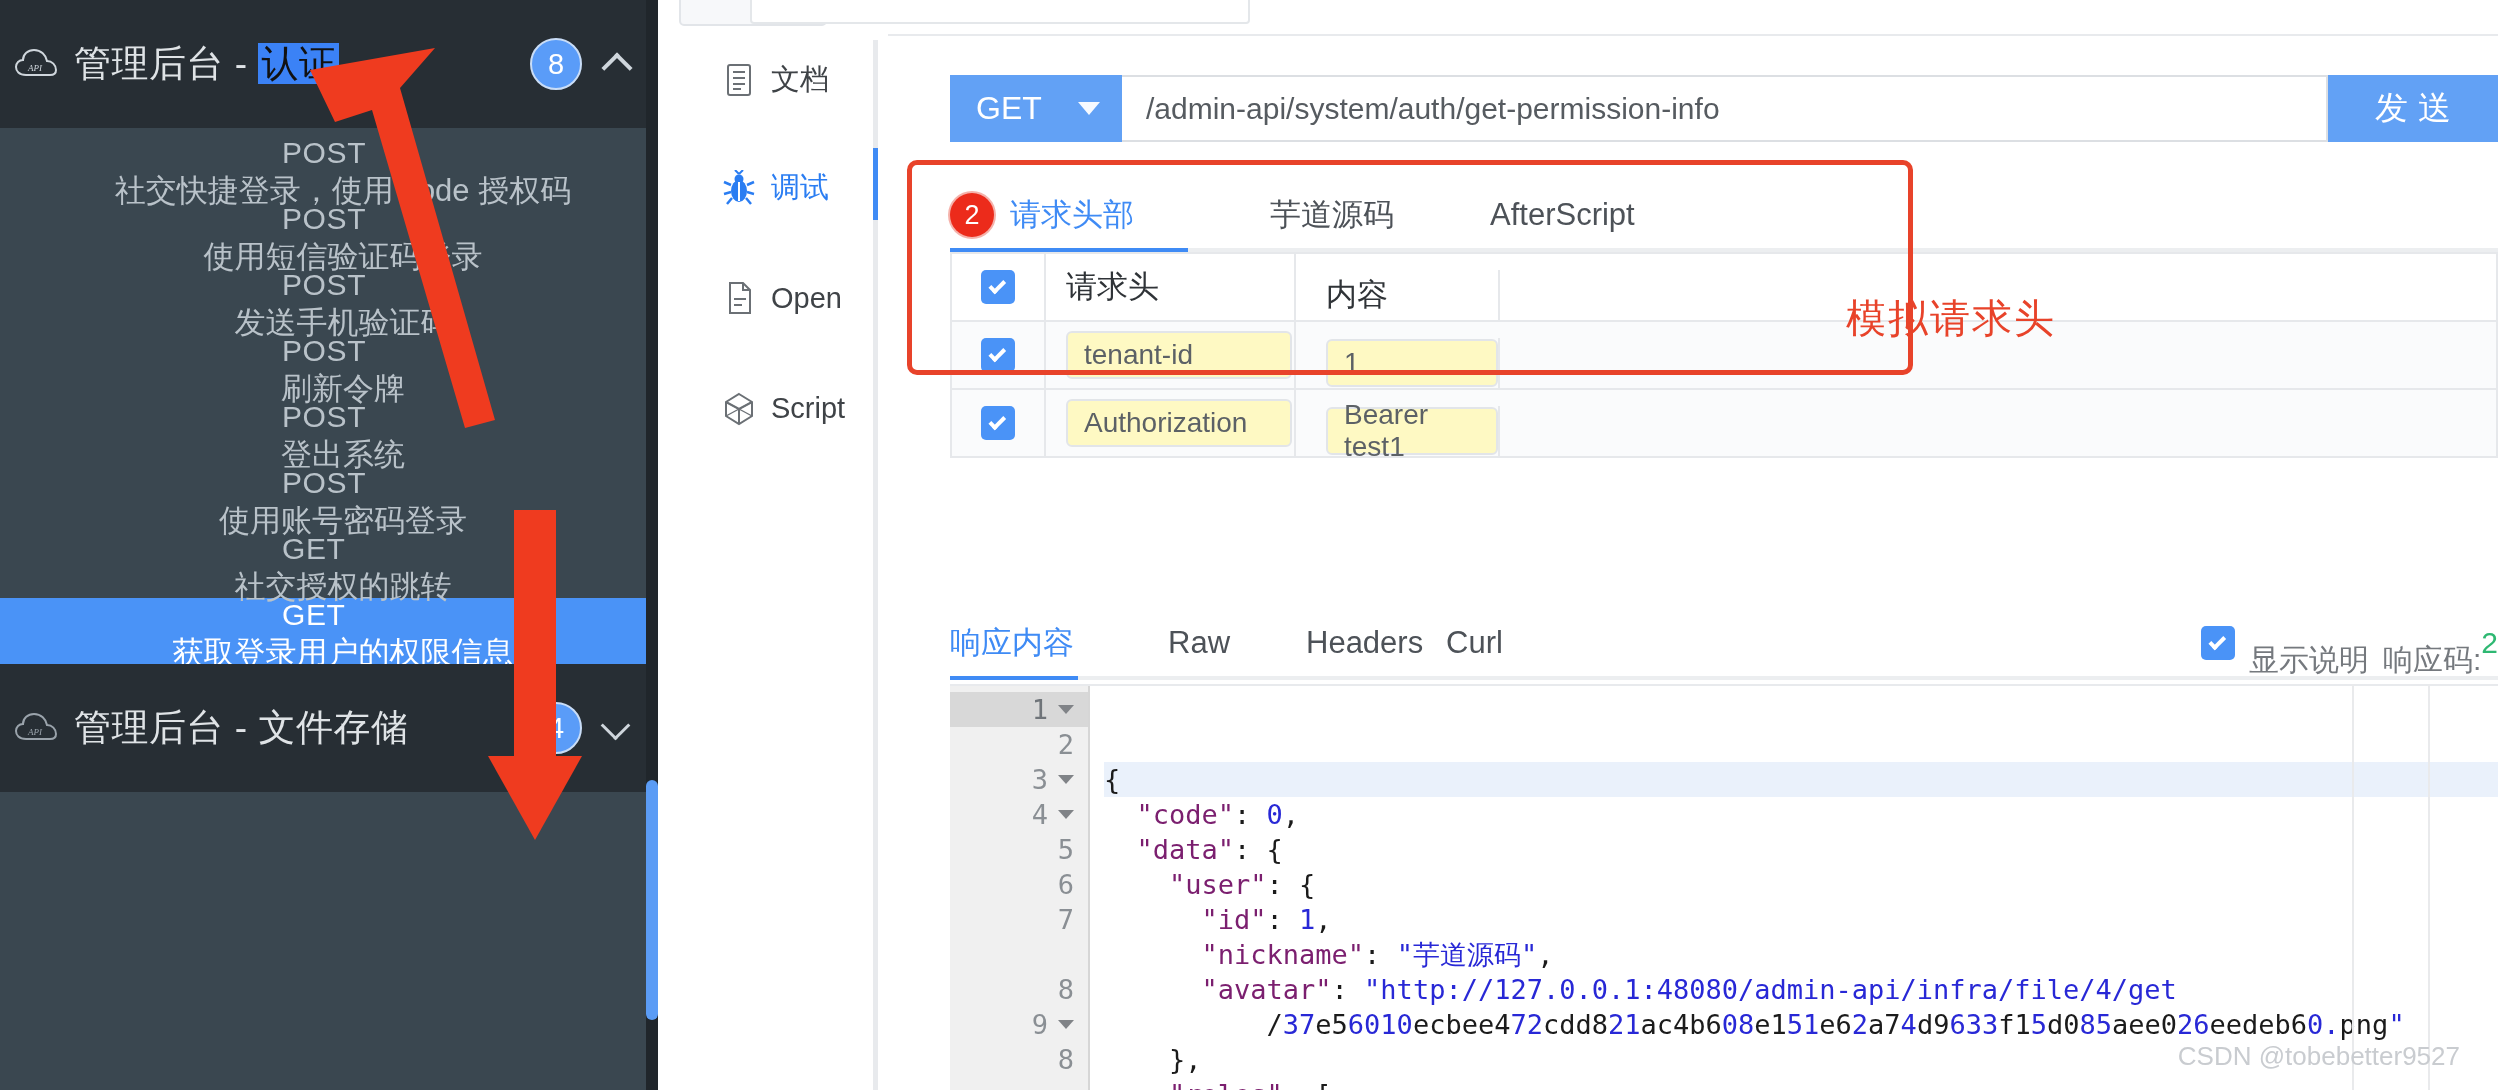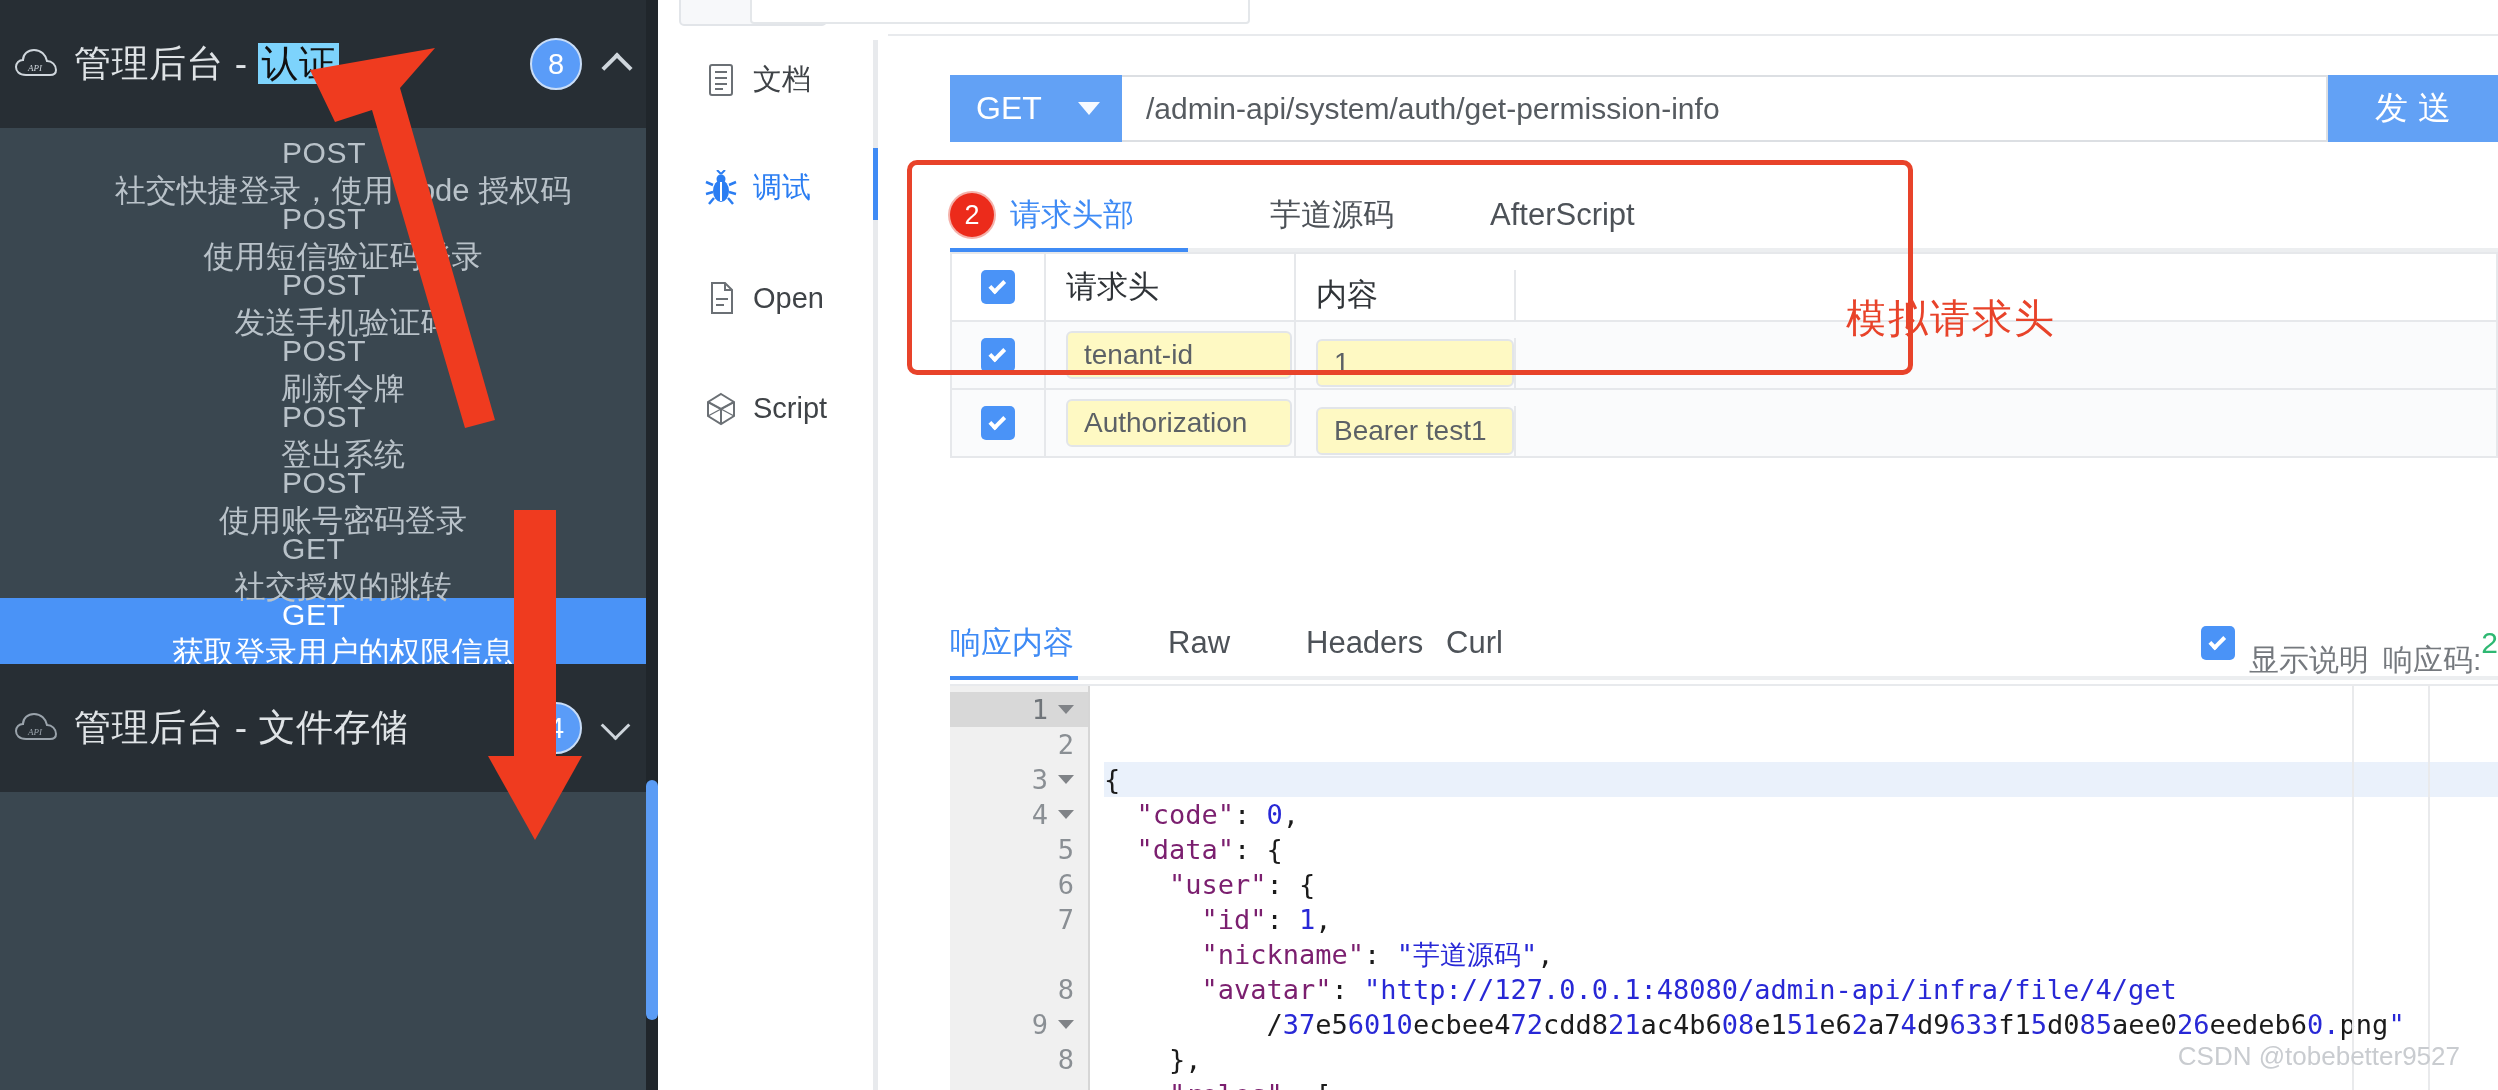--- a/index.html
+++ b/index.html
@@ -24,21 +24,21 @@
     background: #272e34;
     padding: 0 28px 0 14px;
   }
   .sb-group-header.bottom { height: 128px; }
   .cloud-api-icon { width: 44px; height: 34px; flex: 0 0 auto; margin-right: 16px; }
   .sb-group-title {
     font-size: 37px; color: #dfe3e6; white-space: nowrap;
     letter-spacing: 0.5px;
   }
   .sb-group-title .hl {
-    background: #7dd3fc; color: #111; padding: 0 3px;
+    background: #3b82f6; color: #111; padding: 0 3px;
   }
   .sb-spacer { flex: 1 1 auto; }
   .sb-badge {
     width: 52px; height: 52px; border-radius: 50%;
     background: #5a9cf8; color: #fff;
     display: flex; align-items: center; justify-content: center;
     font-size: 29px; margin-right: 22px;
     border: 2px solid #c9ddf7;
   }
   .chev {
@@ -93,24 +93,24 @@
     background: #ffffff;
   }
   #midnav-top-tab {
     position: absolute; left: 21px; top: -22px;
     width: 148px; height: 48px;
     background: #f7f8fa;
     border: 2px solid #e2e5e9;
     border-radius: 5px;
   }
   .mn-item {
-    position: absolute; left: 17px; width: 230px;
+    position: absolute; left: 0; width: 230px;
     display: flex; align-items: center; justify-content: flex-start;
     height: 60px;
-    padding-left: 29px;
+    padding-left: 64px;
     color: #3f4347; font-size: 29px;
     white-space: nowrap;
   }
   .mn-item.active { color: #2a7df2; }
   .mn-icon { width: 34px; height: 36px; margin-right: 15px; flex: 0 0 auto; }
   #midnav-divider {
     position: absolute; right: 10px; top: 40px;
     width: 5px; height: 1050px; background: #e8eaed;
   }
   #midnav-active-marker {
@@ -218,21 +218,21 @@
   }
   .hrow { display: flex; height: 68px; }
   .hrow.head { height: 68px; background: #ffffff; }
   .hrow.body { height: 68px; background: #fafbfc; }
   .hcell {
     border-right: 2px solid #e6e8eb; border-bottom: 2px solid #e6e8eb;
     display: flex; align-items: center;
   }
   .hcell.ck { width: 94px; justify-content: center; }
   .hcell.k { width: 250px; padding-left: 20px; }
-  .hcell.v { width: 220px; padding-left: 20px; margin-top: 16px; }
+  .hcell.v { width: 204px; padding-left: 30px; margin-top: 16px; }
   .hcell.rest { flex: 1 1 auto; }
   .col-title { font-size: 31px; color: #2f3337; }
   .checkbox {
     width: 34px; height: 34px; border-radius: 5px; background: #4a93f7;
     display: flex; align-items: center; justify-content: center;
   }
   .checkbox .tick {
     width: 16px; height: 9px;
     border-left: 4px solid #fff; border-bottom: 4px solid #fff;
     transform: rotate(-45deg) translate(1px,-2px);

